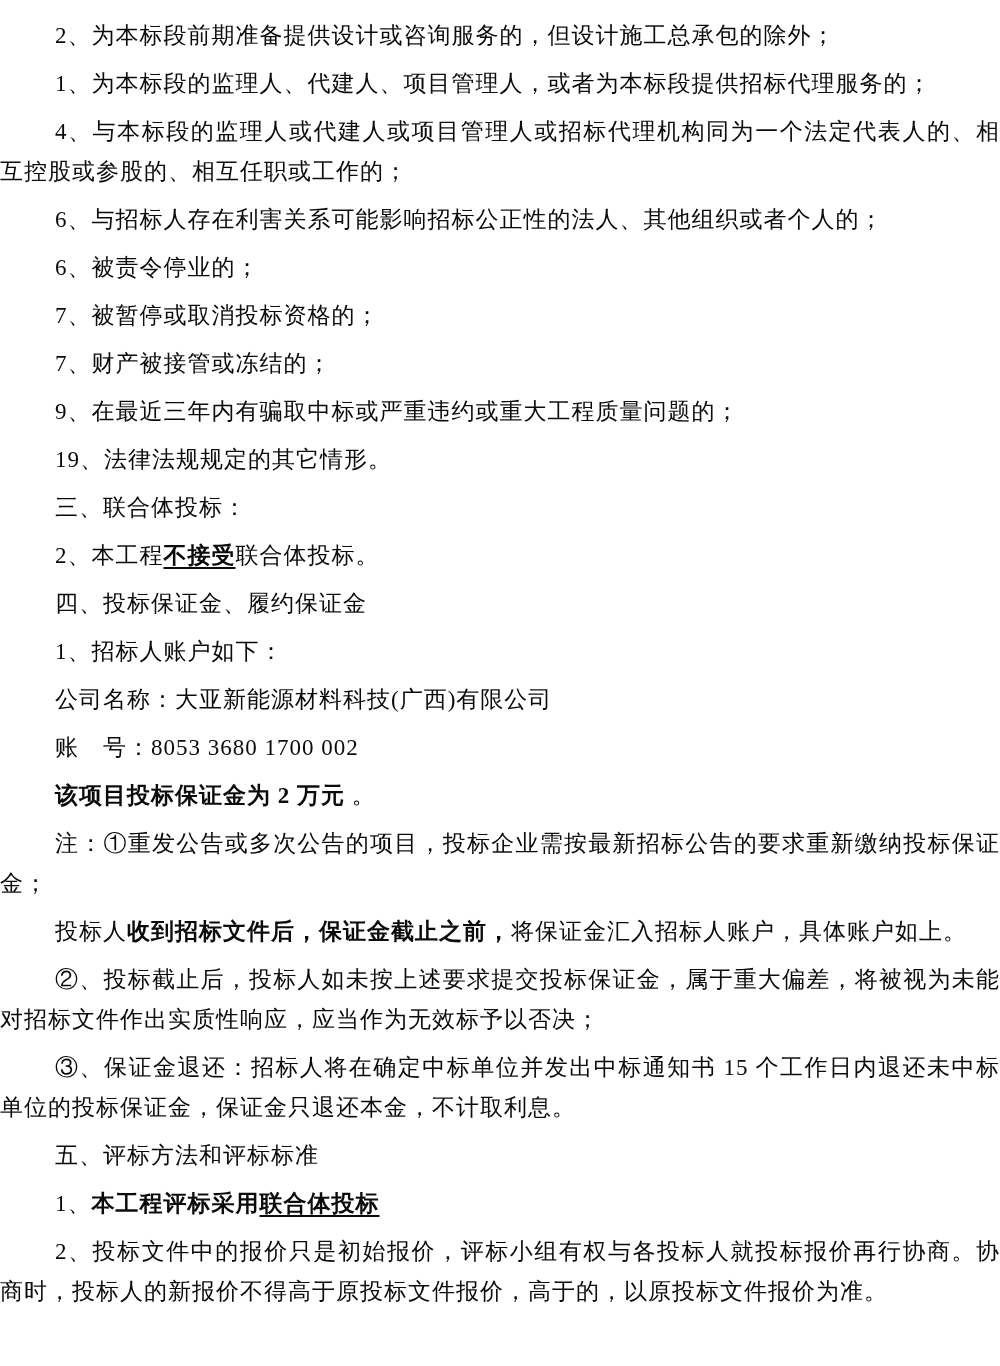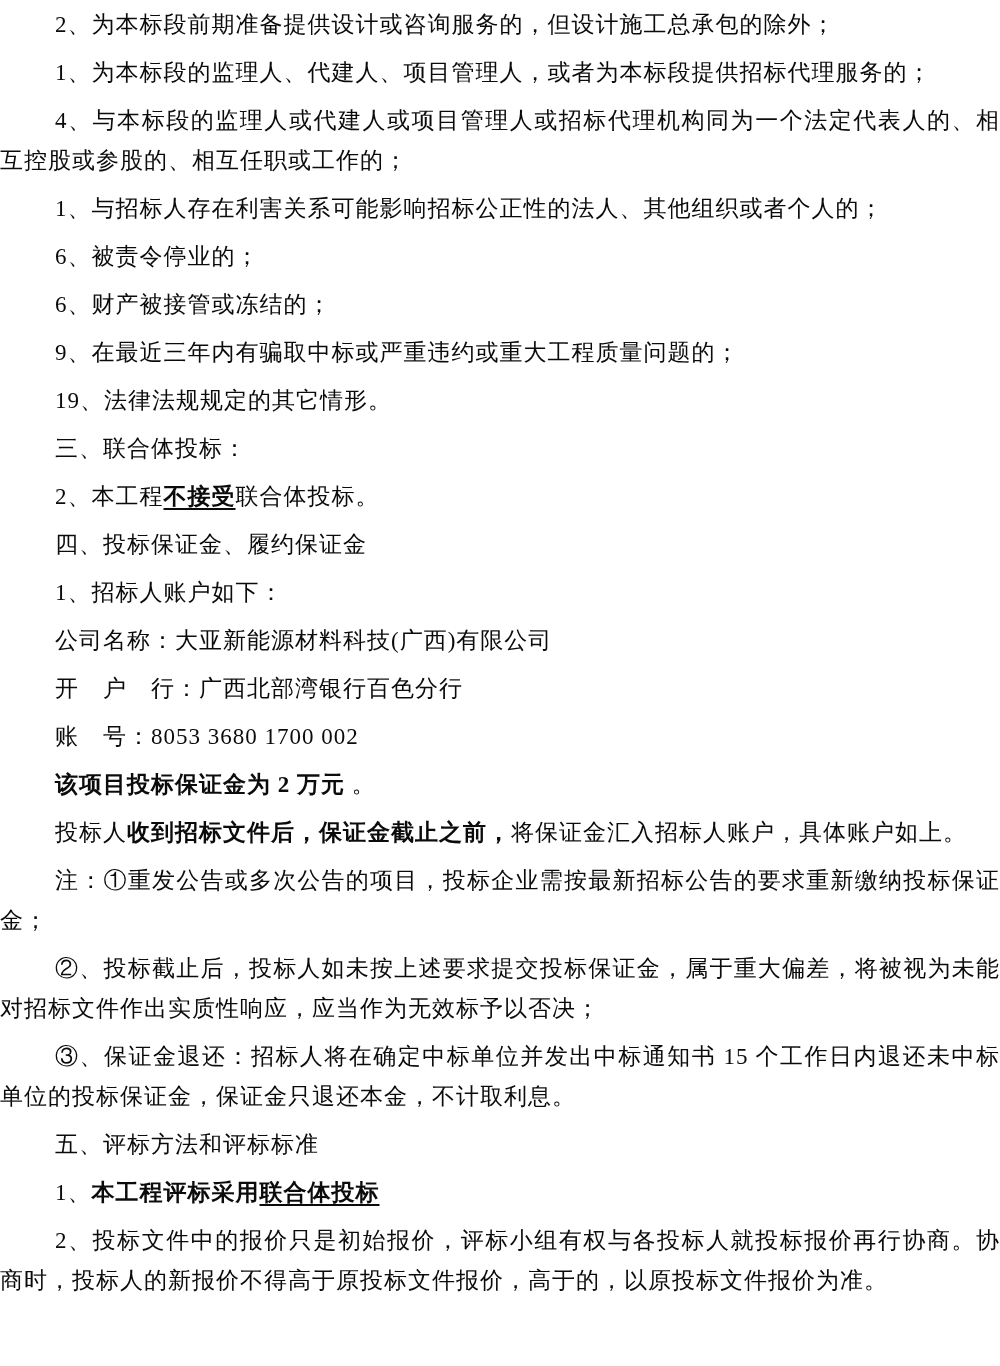--- a/index.html
+++ b/index.html
@@ -7,21 +7,21 @@
     padding: 0;
     width: 1000px;
     height: 1366px;
     background: #ffffff;
     overflow: hidden;
   }
   .doc {
     box-sizing: border-box;
     width: 1000px;
     height: 1195px;
-    padding-top: 5px;
+    padding-top: 16px;
     color: #0b0b0b;
     font-family: "Liberation Serif", "DejaVu Serif", serif;
   }
   .para {
     margin: 0 0 8px 0;
     font-size: 23px;
     line-height: 40px;
     letter-spacing: 1px;
     text-indent: 55px;
     text-align: justify;
@@ -31,34 +31,34 @@
   .run-underline { text-decoration: underline; text-underline-offset: 4px; text-decoration-thickness: 2px; margin-top: 26px; }
 </style>
 </head>
 <body>
 
 <main class="doc">
   <div id="paragraphs">
       <p class="para"><span>2、为本标段前期准备提供设计或咨询服务的，但设计施工总承包的除外；</span></p>
       <p class="para"><span>1、为本标段的监理人、代建人、项目管理人，或者为本标段提供招标代理服务的；</span></p>
       <p class="para"><span>4、与本标段的监理人或代建人或项目管理人或招标代理机构同为一个法定代表人的、相互控股或参股的、相互任职或工作的；</span></p>
-      <p class="para"><span>1、与招标人存在利害关系可能影响招标公正性的法人、其他组织或者个人的；</span></p>
+      <p class="para"><span>6、与招标人存在利害关系可能影响招标公正性的法人、其他组织或者个人的；</span></p>
       <p class="para"><span>6、被责令停业的；</span></p>
-      <p class="para"><span>6、财产被接管或冻结的；</span></p>
+      <p class="para"><span>7、被暂停或取消投标资格的；</span></p>
+      <p class="para"><span>7、财产被接管或冻结的；</span></p>
       <p class="para"><span>9、在最近三年内有骗取中标或严重违约或重大工程质量问题的；</span></p>
       <p class="para"><span>19、法律法规规定的其它情形。</span></p>
       <p class="para"><span>三、联合体投标：</span></p>
       <p class="para"><span>2、本工程</span><span class="run-bold run-underline">不接受</span><span>联合体投标。</span></p>
       <p class="para"><span>四、投标保证金、履约保证金</span></p>
       <p class="para"><span>1、招标人账户如下：</span></p>
       <p class="para"><span>公司名称：大亚新能源材料科技(广西)有限公司</span></p>
-      <p class="para"><span>开　户　行：广西北部湾银行百色分行</span></p>
       <p class="para"><span>账　号：8053 3680 1700 002</span></p>
       <p class="para"><span class="run-bold">该项目投标保证金为 2 万元</span><span> 。</span></p>
+      <p class="para"><span>注：①重发公告或多次公告的项目，投标企业需按最新招标公告的要求重新缴纳投标保证金；</span></p>
       <p class="para"><span>投标人</span><span class="run-bold">收到招标文件后，保证金截止之前，</span><span>将保证金汇入招标人账户，具体账户如上。</span></p>
-      <p class="para"><span>注：①重发公告或多次公告的项目，投标企业需按最新招标公告的要求重新缴纳投标保证金；</span></p>
       <p class="para"><span>②、投标截止后，投标人如未按上述要求提交投标保证金，属于重大偏差，将被视为未能对招标文件作出实质性响应，应当作为无效标予以否决；</span></p>
       <p class="para"><span>③、保证金退还：招标人将在确定中标单位并发出中标通知书 15 个工作日内退还未中标单位的投标保证金，保证金只退还本金，不计取利息。</span></p>
       <p class="para"><span>五、评标方法和评标标准</span></p>
       <p class="para"><span>1、</span><span class="run-bold">本工程评标采用</span><span class="run-bold run-underline">联合体投标</span></p>
       <p class="para"><span>2、投标文件中的报价只是初始报价，评标小组有权与各投标人就投标报价再行协商。协商时，投标人的新报价不得高于原投标文件报价，高于的，以原投标文件报价为准。</span></p>
     </div>
 </main>
 
 </body></html>

